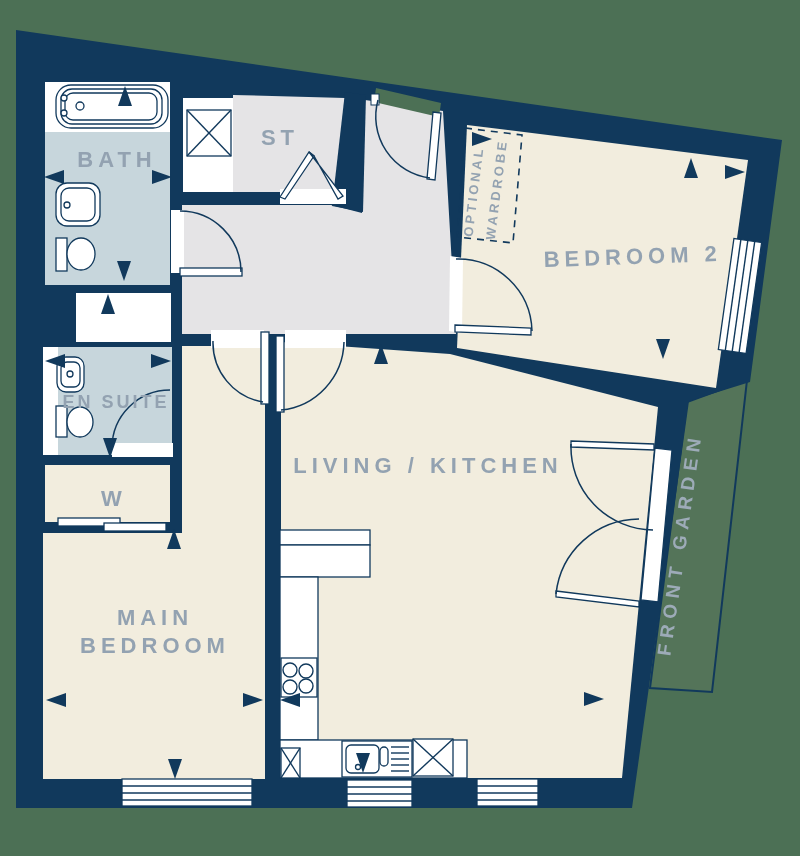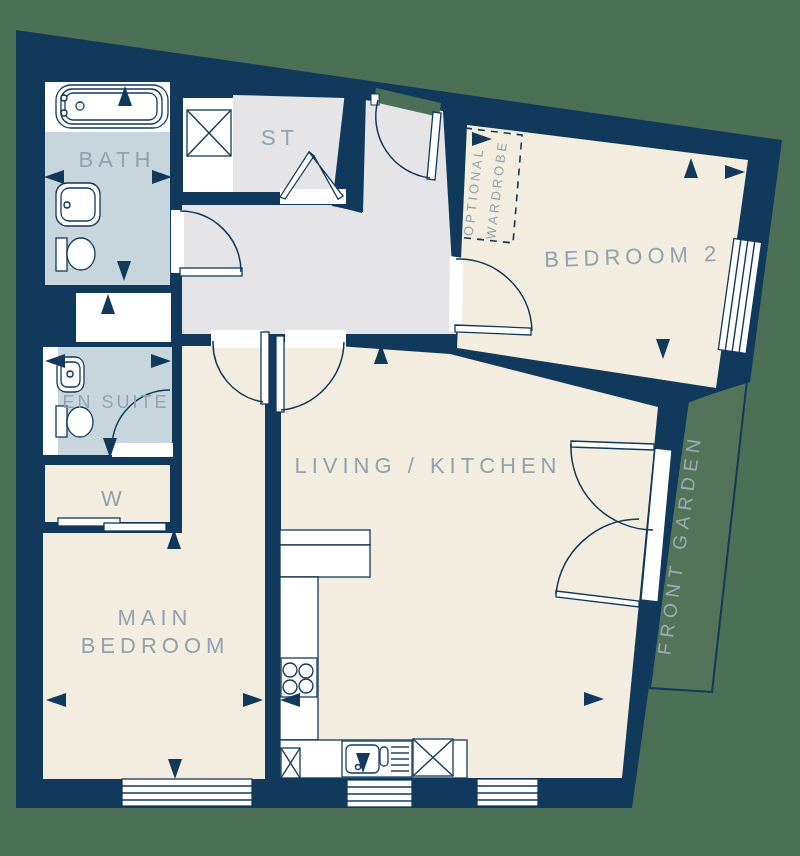--- a/index.html
+++ b/index.html
@@ -1,20 +1,20 @@
 <!DOCTYPE html>
 <html style="--bg: #4c7055; --garden: #547459; --navy: #11395c; --beige: #f2edde; --grayf: #e5e4e6; --bluef: #c7d6dc; --label: #93a2b1; --glabel: #9dabb8;"><head>
 <meta charset="utf-8">
 <style>
   :root{
     --bg:#4c7055; --garden:#547459; --navy:#11395c; --beige:#f2edde;
     --grayf:#e5e4e6; --bluef:#c7d6dc; --label:#93a2b1; --glabel:#9dabb8;
   }
   html,body{margin:0;padding:0;background:var(--bg);}
-  .stage{width:724px;height:856px;position:relative;}
+  .stage{width:724px;height:856px;position:relative;font-weight:bold;}
   svg{display:block;}
   .wall{fill:var(--navy);}
   .beige{fill:var(--beige);}
   .grayf{fill:var(--grayf);}
   .bluef{fill:var(--bluef);}
   .whitef{fill:#ffffff;}
   .fx1{fill:#ffffff;stroke:var(--navy);stroke-width:1.3;}
   .ln{stroke:var(--navy);stroke-width:1.4;fill:none;}
   .arc{stroke:var(--navy);stroke-width:1.5;fill:none;}
   .gap{fill:var(--bg);}

